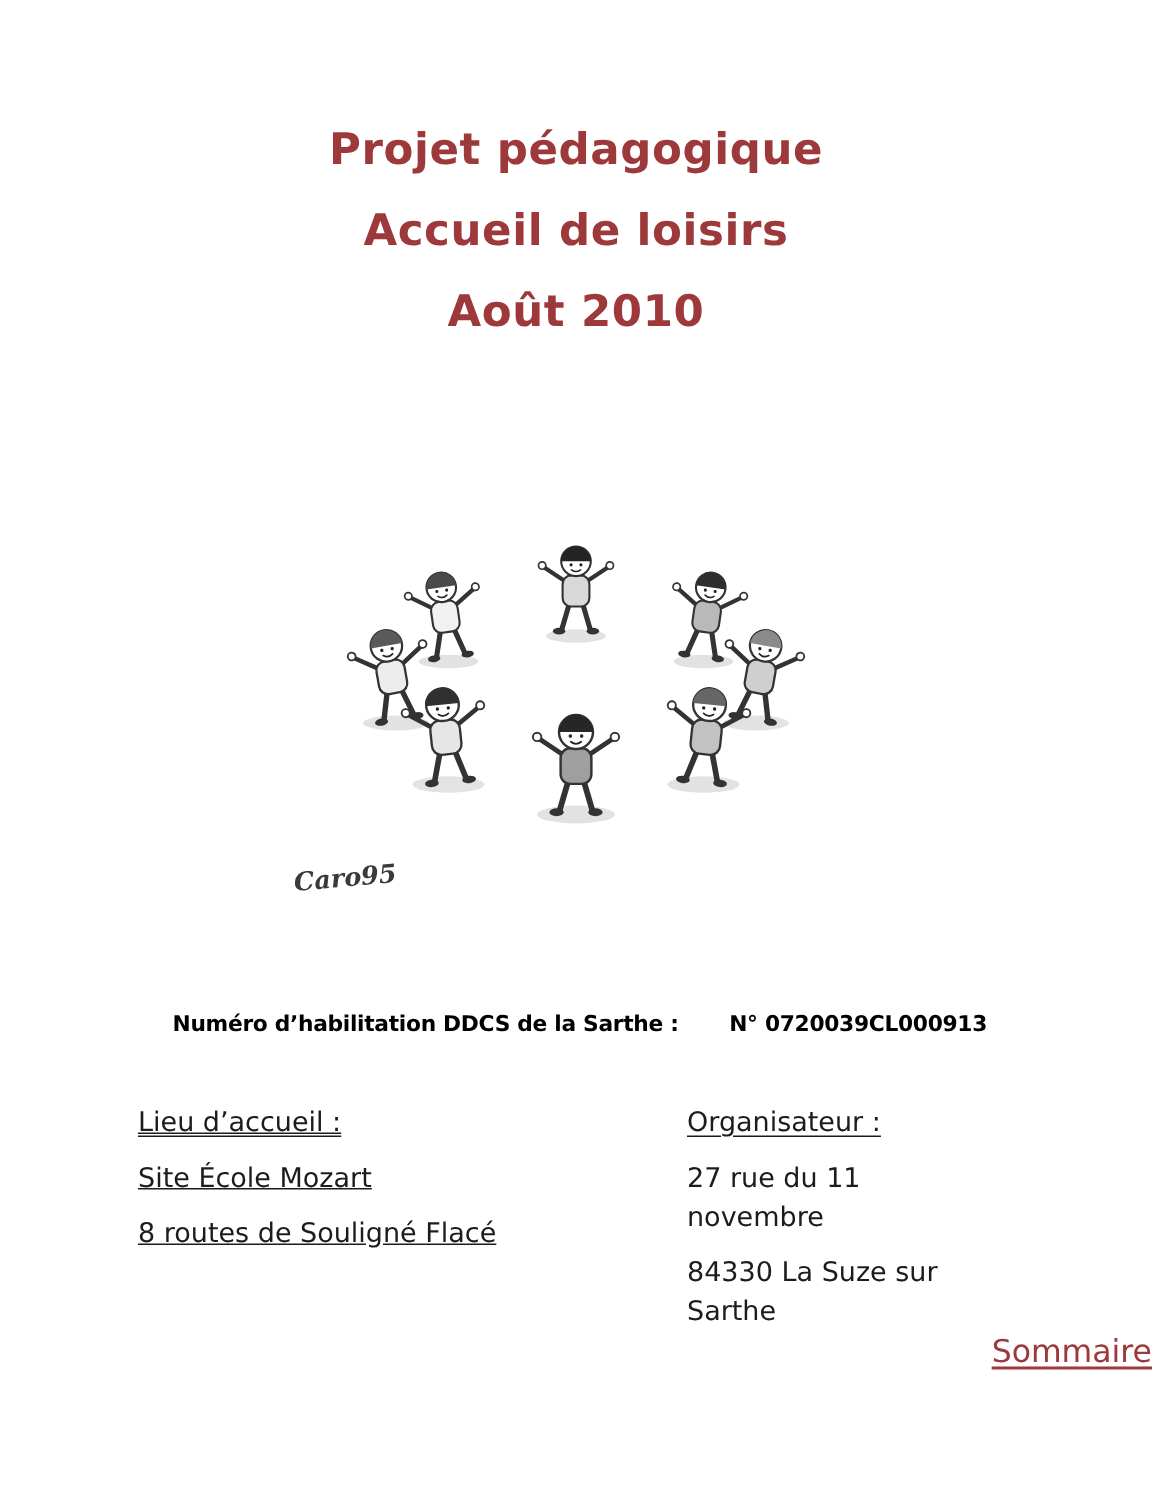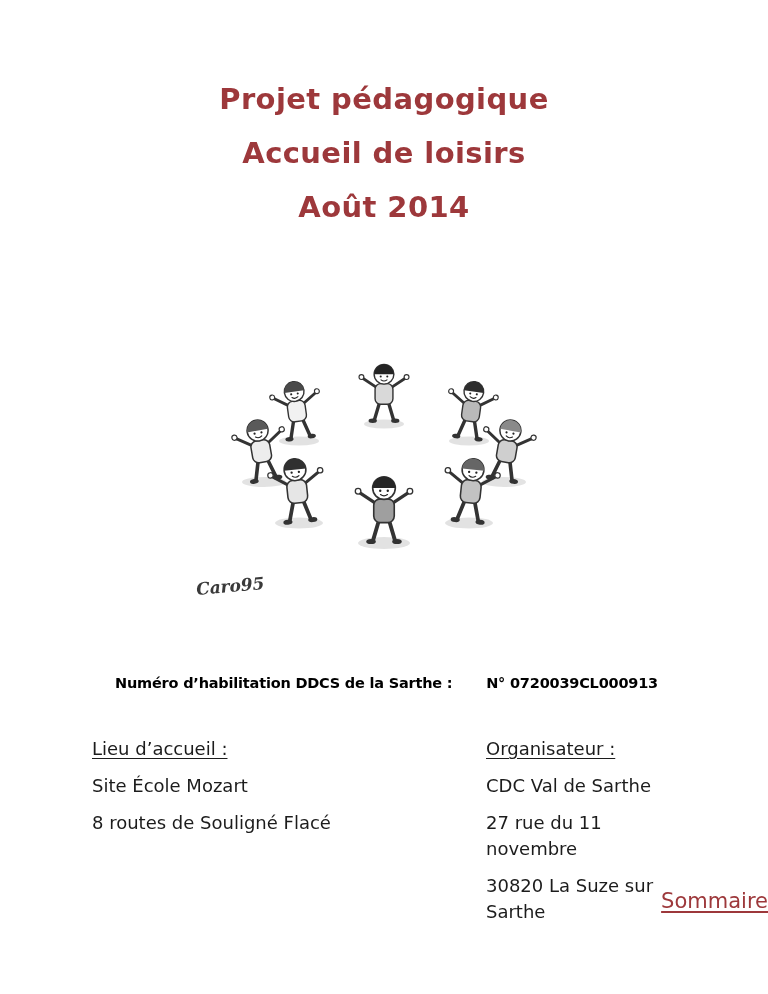--- a/index.html
+++ b/index.html
@@ -73,22 +73,22 @@
     white-space: nowrap;
   }
 
   
   .col {
     position: absolute;
     top: 736px;
     font-size: 18px;
     color: #1c1c1c;
   }
-  .col-left  { left: 92px;  width: 330px; }
-  .col-right { left: 458px; width: 208px; margin-left: 28px; }
+  .col-left  { left: 92px;  width: 330px; text-decoration: underline; }
+  .col-right { left: 458px; width: 208px; }
   .col-heading {
     text-decoration: underline;
     text-underline-offset: 3px;
     line-height: 26px;
     margin-bottom: 11px;
   }
   .col-line {
     line-height: 26px;
     margin-bottom: 11px;
   }
@@ -108,21 +108,21 @@
   }
 </style>
 </head>
 <body>
 
 <div class="page">
 
   <header class="title-block">
     <div class="title-line">Projet pédagogique</div>
     <div class="title-line">Accueil de loisirs</div>
-    <div class="title-line">Août 2014</div>
+    <div class="title-line">Août 2010</div>
   </header>
 
   <figure class="illustration">
     <svg width="380" height="252" viewBox="0 0 380 252" xmlns="http://www.w3.org/2000/svg" aria-hidden="true">
       <defs>
         <g id="kid" stroke-linecap="round">
 
           <path d="M -5 -6 L -10 11" stroke="#333" stroke-width="3.6" fill="none"></path>
           <path d="M 5 -6 L 10 11" stroke="#333" stroke-width="3.6" fill="none"></path>
 
@@ -176,20 +176,19 @@
   </div>
 
   <section class="col col-left">
     <div class="col-heading">Lieu d’accueil :</div>
     <div class="col-line">Site École Mozart</div>
     <div class="col-line">8 routes de Souligné Flacé</div>
   </section>
 
   <section class="col col-right">
     <div class="col-heading">Organisateur :</div>
-    <div class="col-line">CDC Val de Sarthe</div>
     <div class="col-line">27 rue du 11 novembre</div>
-    <div class="col-line">30820 La Suze sur Sarthe</div>
+    <div class="col-line">84330 La Suze sur Sarthe</div>
   </section>
 
   <div class="sommaire">Sommaire</div>
 
 </div>
 
 </body></html>

